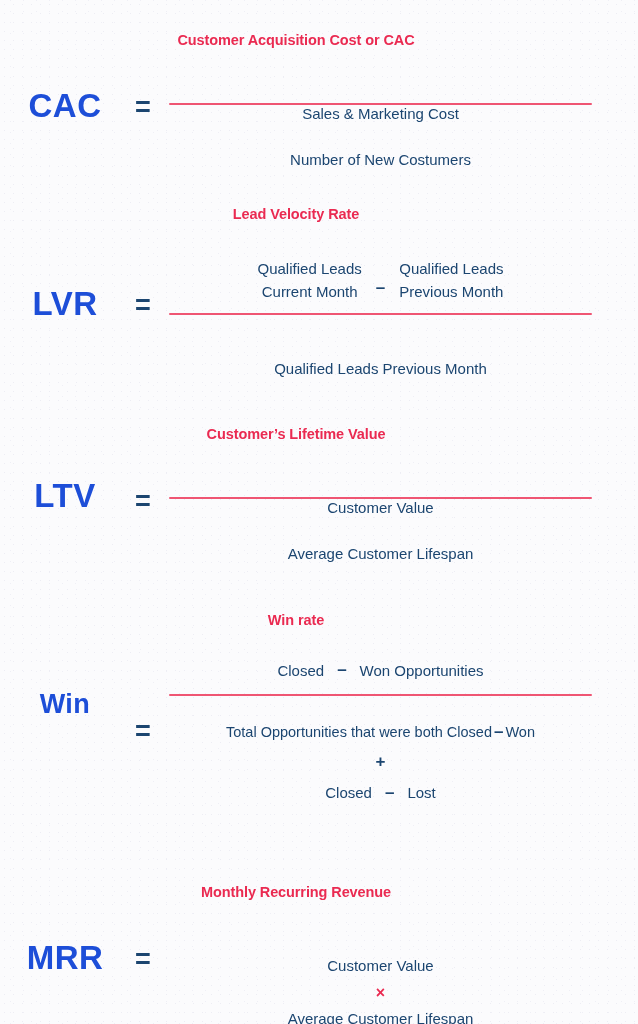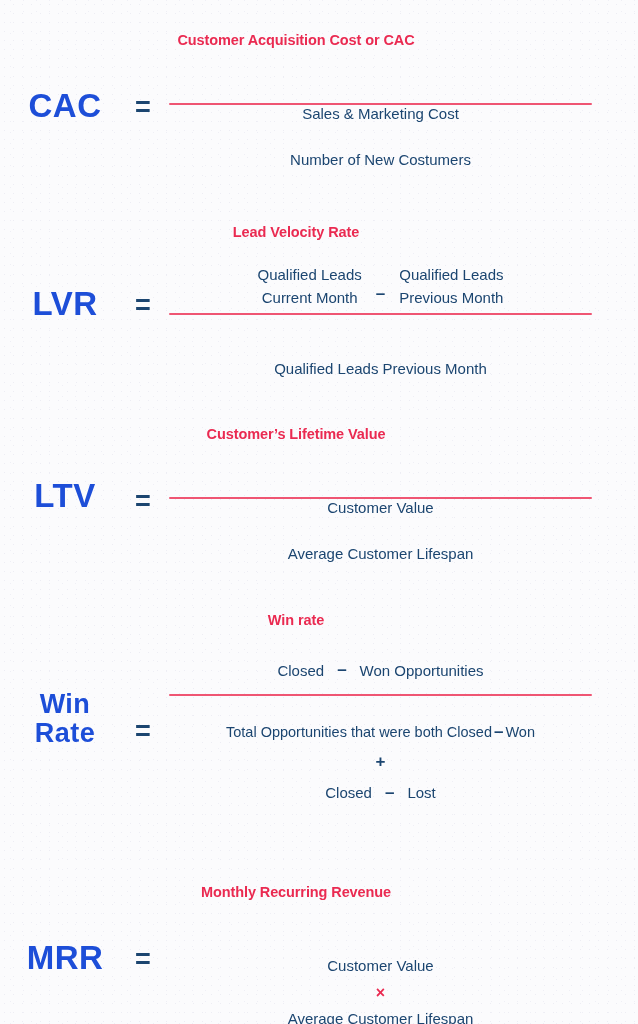--- a/index.html
+++ b/index.html
@@ -137,26 +137,26 @@
     </div>
 
     <div class="bar" style="top:103px"></div>
 
     <div class="frac" style="top:120px">
       <div class="term">Number of New Costumers</div>
     </div>
   </section>
 
   <section class="formula" style="top:0">
-    <div class="kpi-title" style="top:224px">Lead Velocity Rate</div>
+    <div class="kpi-title" style="top:206px">Lead Velocity Rate</div>
 
     <div class="abbr" style="top:286px">LVR</div>
     <div class="eq" style="top:290px">=</div>
 
-    <div class="frac" style="top:264px">
+    <div class="frac" style="top:258px">
       <div class="pair">
         <div class="col">
           <div>Qualified Leads</div>
           <div>Current Month</div>
         </div>
         <div class="op">–</div>
         <div class="col">
           <div>Qualified Leads</div>
           <div>Previous Month</div>
         </div>
@@ -185,21 +185,20 @@
     <div class="frac" style="top:514px">
       <div class="term">Average Customer Lifespan</div>
     </div>
   </section>
 
   <section class="formula" style="top:0">
     <div class="kpi-title" style="top:612px">Win rate</div>
 
     <div class="abbr small" style="top:690px">
       <div>Win</div>
-      <div>Rate</div>
     </div>
     <div class="eq" style="top:716px">=</div>
 
     <div class="frac" style="top:660px">
       <div class="inline-row">
         <span>Closed</span>
         <span class="op plain">–</span>
         <span>Won Opportunities</span>
       </div>
     </div>

